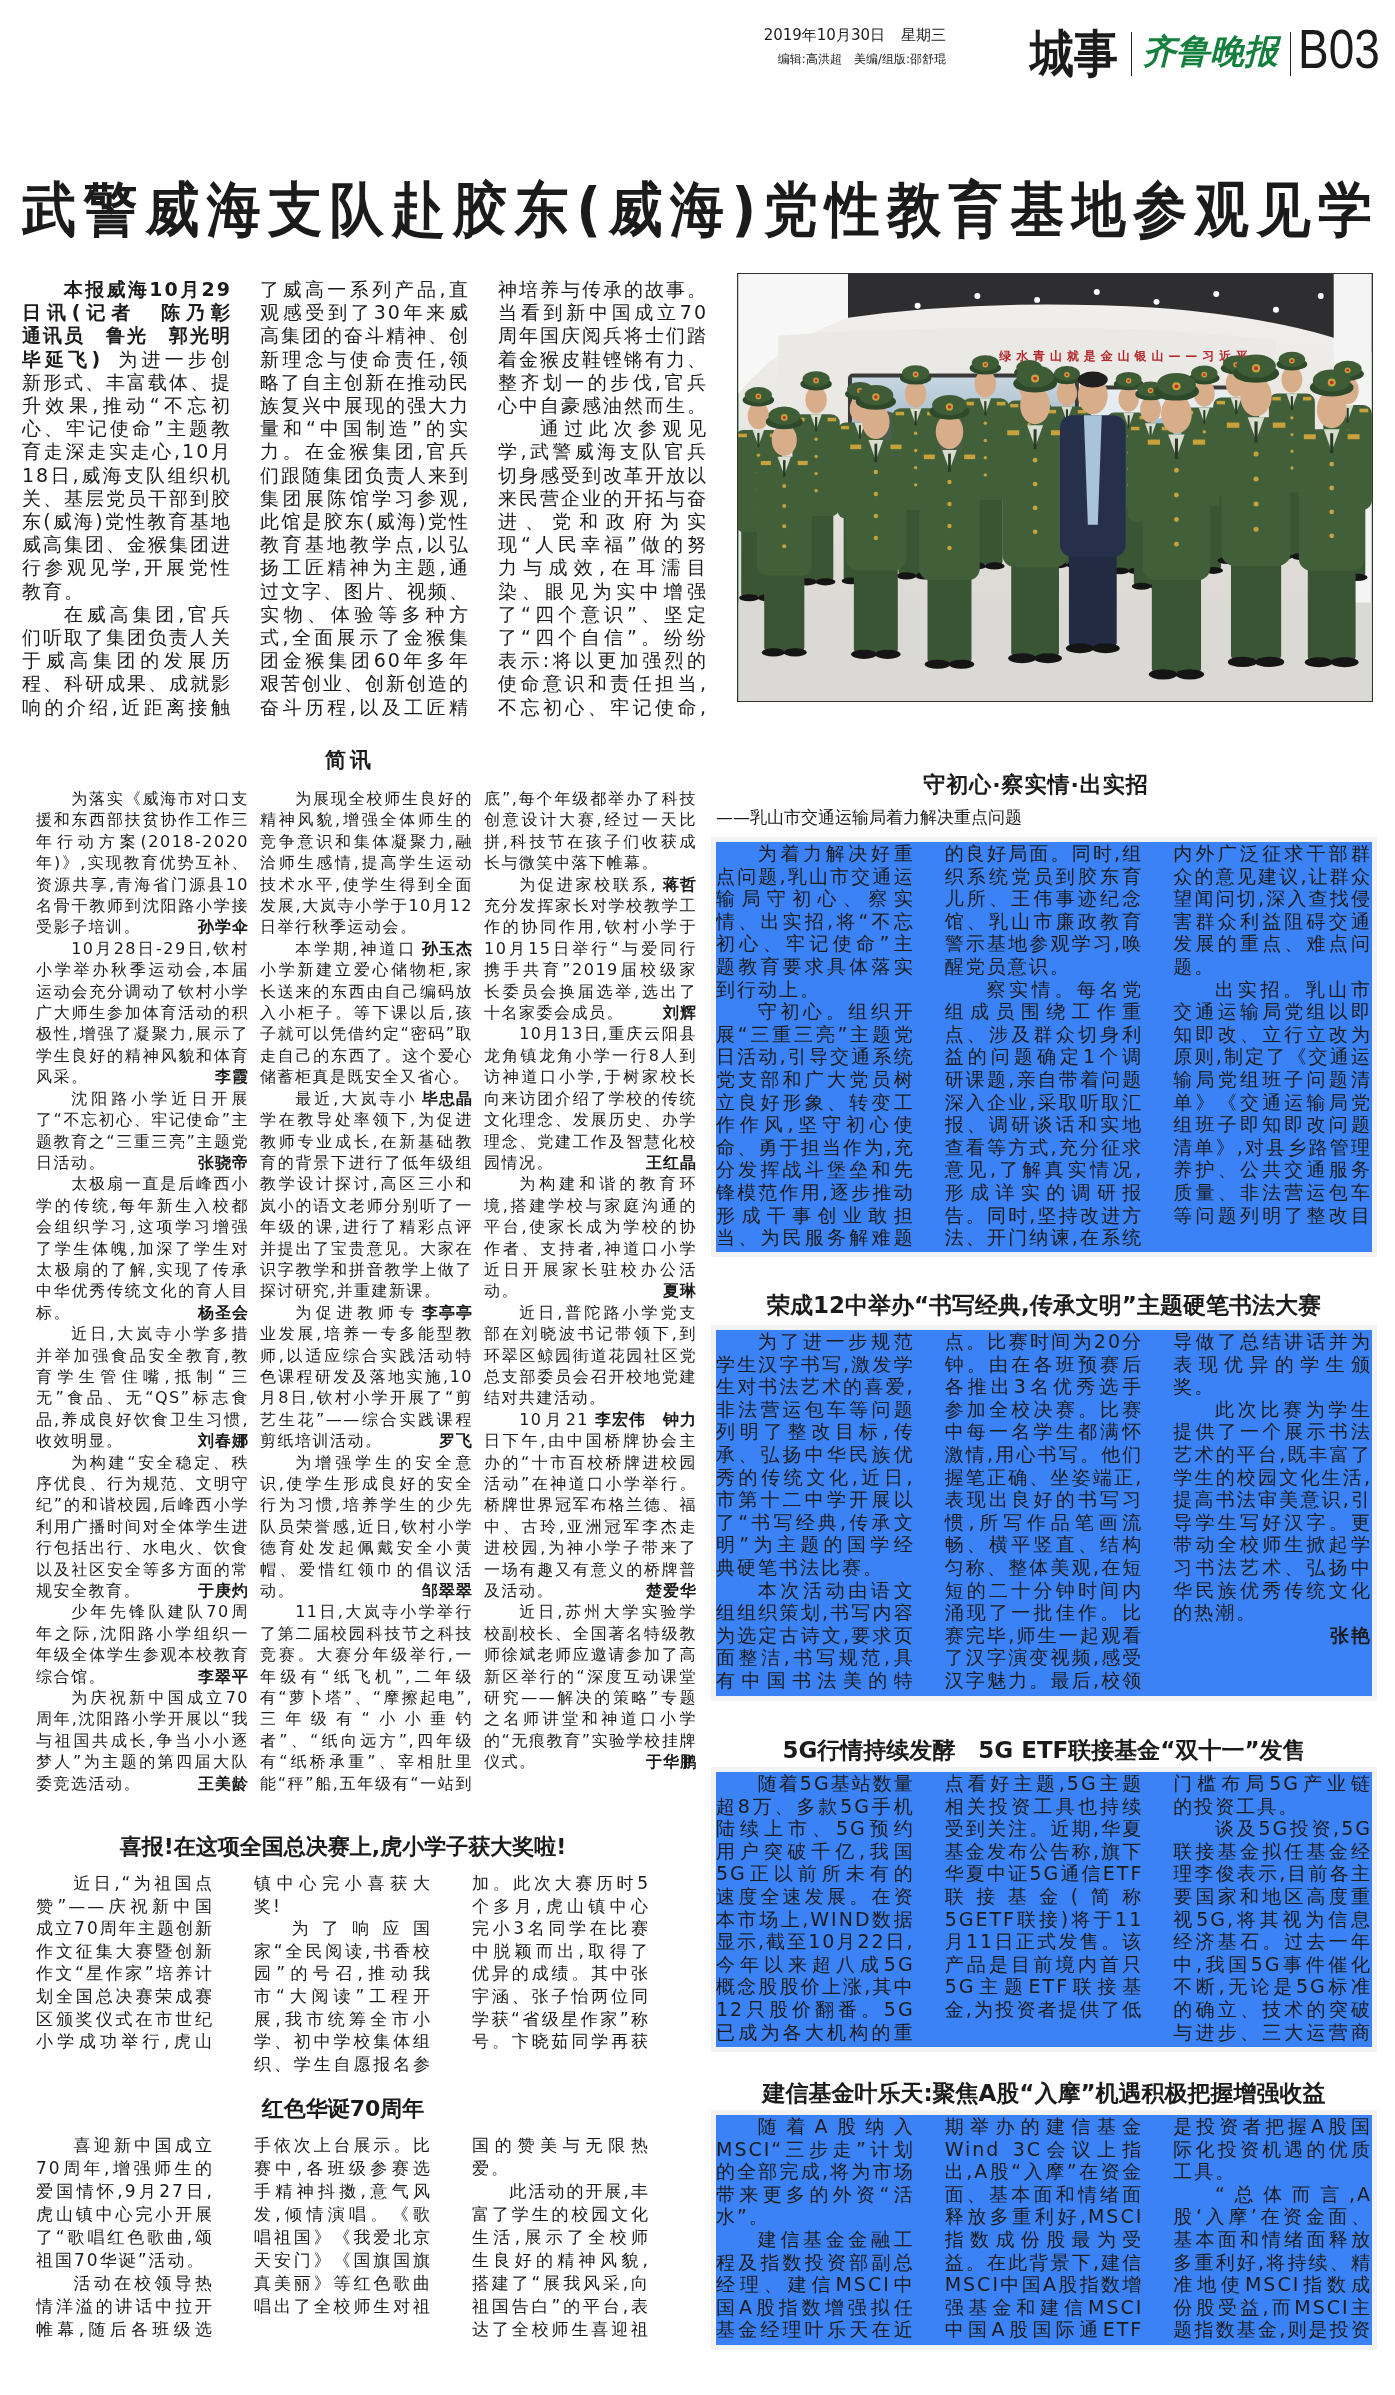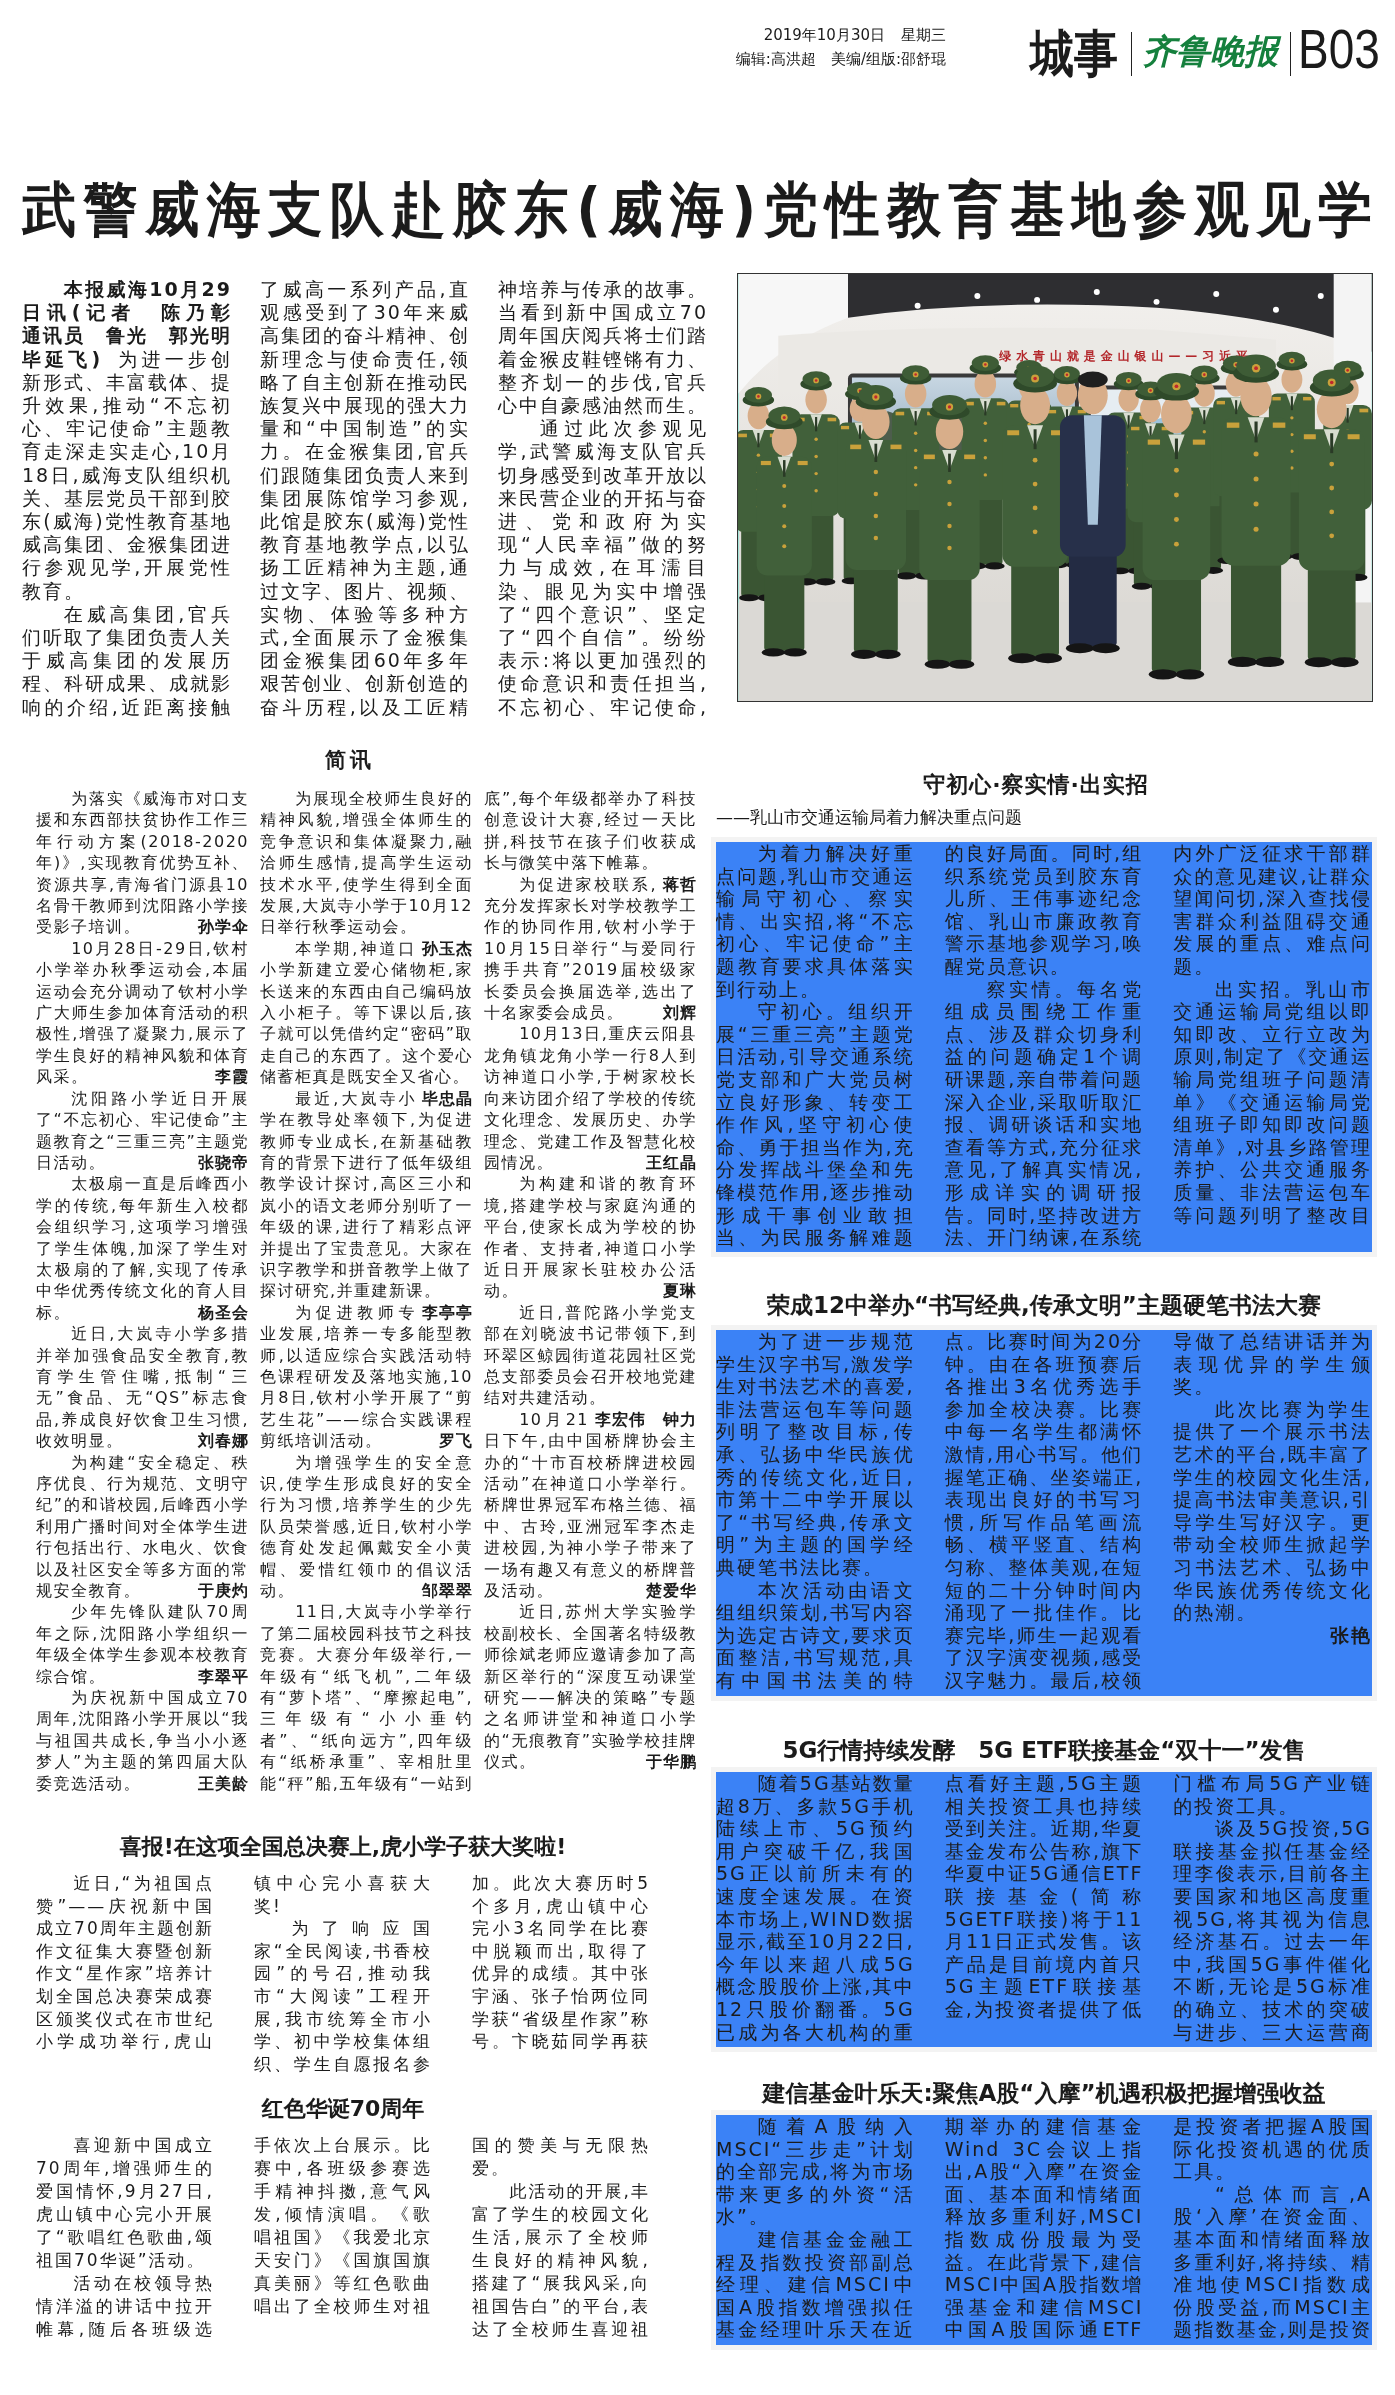--- a/index.html
+++ b/index.html
@@ -2,40 +2,40 @@
 <html><head>
 <meta charset="utf-8">
 <style>
   html, body { margin:0; padding:0; background:#fff; }
   #page { position:relative; width:1395px; height:2395px; overflow:hidden; background:#fff; color:#1b1b1b; font-family:"DejaVu Sans", sans-serif; }
   .abs { position:absolute; }
 
   
   .hdr-date { left:640px; width:306px; top:24px; text-align:right; font-size:15px; line-height:22px; white-space:nowrap; }
   .hdr-date .wd { margin-left:16px; }
-  .hdr-editors { left:600px; width:346px; top:48px; text-align:right; font-size:15px; line-height:22px; white-space:nowrap; }
+  .hdr-editors { left:600px; width:346px; top:48px; text-align:right; font-size:12px; line-height:22px; white-space:nowrap; }
   .hdr-section { left:1030px; top:18px; font-size:44px; font-weight:bold; line-height:62px; transform:scaleY(1.15); transform-origin:top left; white-space:nowrap; }
   .hdr-sep { top:32px; width:1px; height:44px; background:#222; }
   .hdr-paper { left:1142px; top:24px; font-size:34px; line-height:54px; font-family:"DejaVu Serif", serif; font-style:italic; font-weight:bold; color:#c1272d; white-space:nowrap; }
   .hdr-page { left:1298px; top:16px; font-size:56px; line-height:66px; font-family:"Liberation Sans", sans-serif; transform:scaleX(0.82); transform-origin:top left; white-space:nowrap; }
 
   
   .main-title { left:22px; top:172px; width:1350px; font-size:54px; line-height:70px; font-weight:bold; text-align:justify; text-align-last:justify; transform:scaleY(1.1); transform-origin:top left; white-space:nowrap; }
 
   
   .cols { column-fill:auto; overflow:hidden; text-align:justify; }
   .cols p { margin:0; }
   .cols p.para { text-indent:2.2em; }
   .cols p.sign { text-align:right; font-weight:bold; text-indent:0; }
 
   .lead-body { left:22px; top:278px; width:686px; height:446px; column-count:3; column-gap:28px; font-size:19px; letter-spacing:2px; line-height:23.2px; }
   .lead-body b { font-weight:bold; }
   .lead-body .after-dateline { margin-left:14px; }
 
-  .photo { left:737px; top:273px; width:636px; height:429px; border:1px solid #333; box-sizing:border-box; overflow:hidden; background:#5eead4; }
+  .photo { left:737px; top:273px; width:636px; height:429px; border:1px solid #333; box-sizing:border-box; overflow:hidden; background:#15803d; }
   .photo svg { display:block; }
 
   .section-heading { font-weight:bold; text-align:center; white-space:nowrap; }
 
   .briefs-heading { left:290px; top:746px; width:120px; font-size:21px; line-height:28px; letter-spacing:4px; }
   .briefs { left:36px; top:788px; width:661px; height:1012px; column-count:3; column-gap:11px; font-size:16px; letter-spacing:1.5px; line-height:21.4px; }
   .briefs p.brief { text-indent:2.2em; }
   .briefs .author { float:right; font-weight:bold; letter-spacing:1px; text-indent:0; padding-left:6px; }
 
   .award-heading { left:36px; top:1832px; width:614px; font-size:22px; line-height:30px; }

